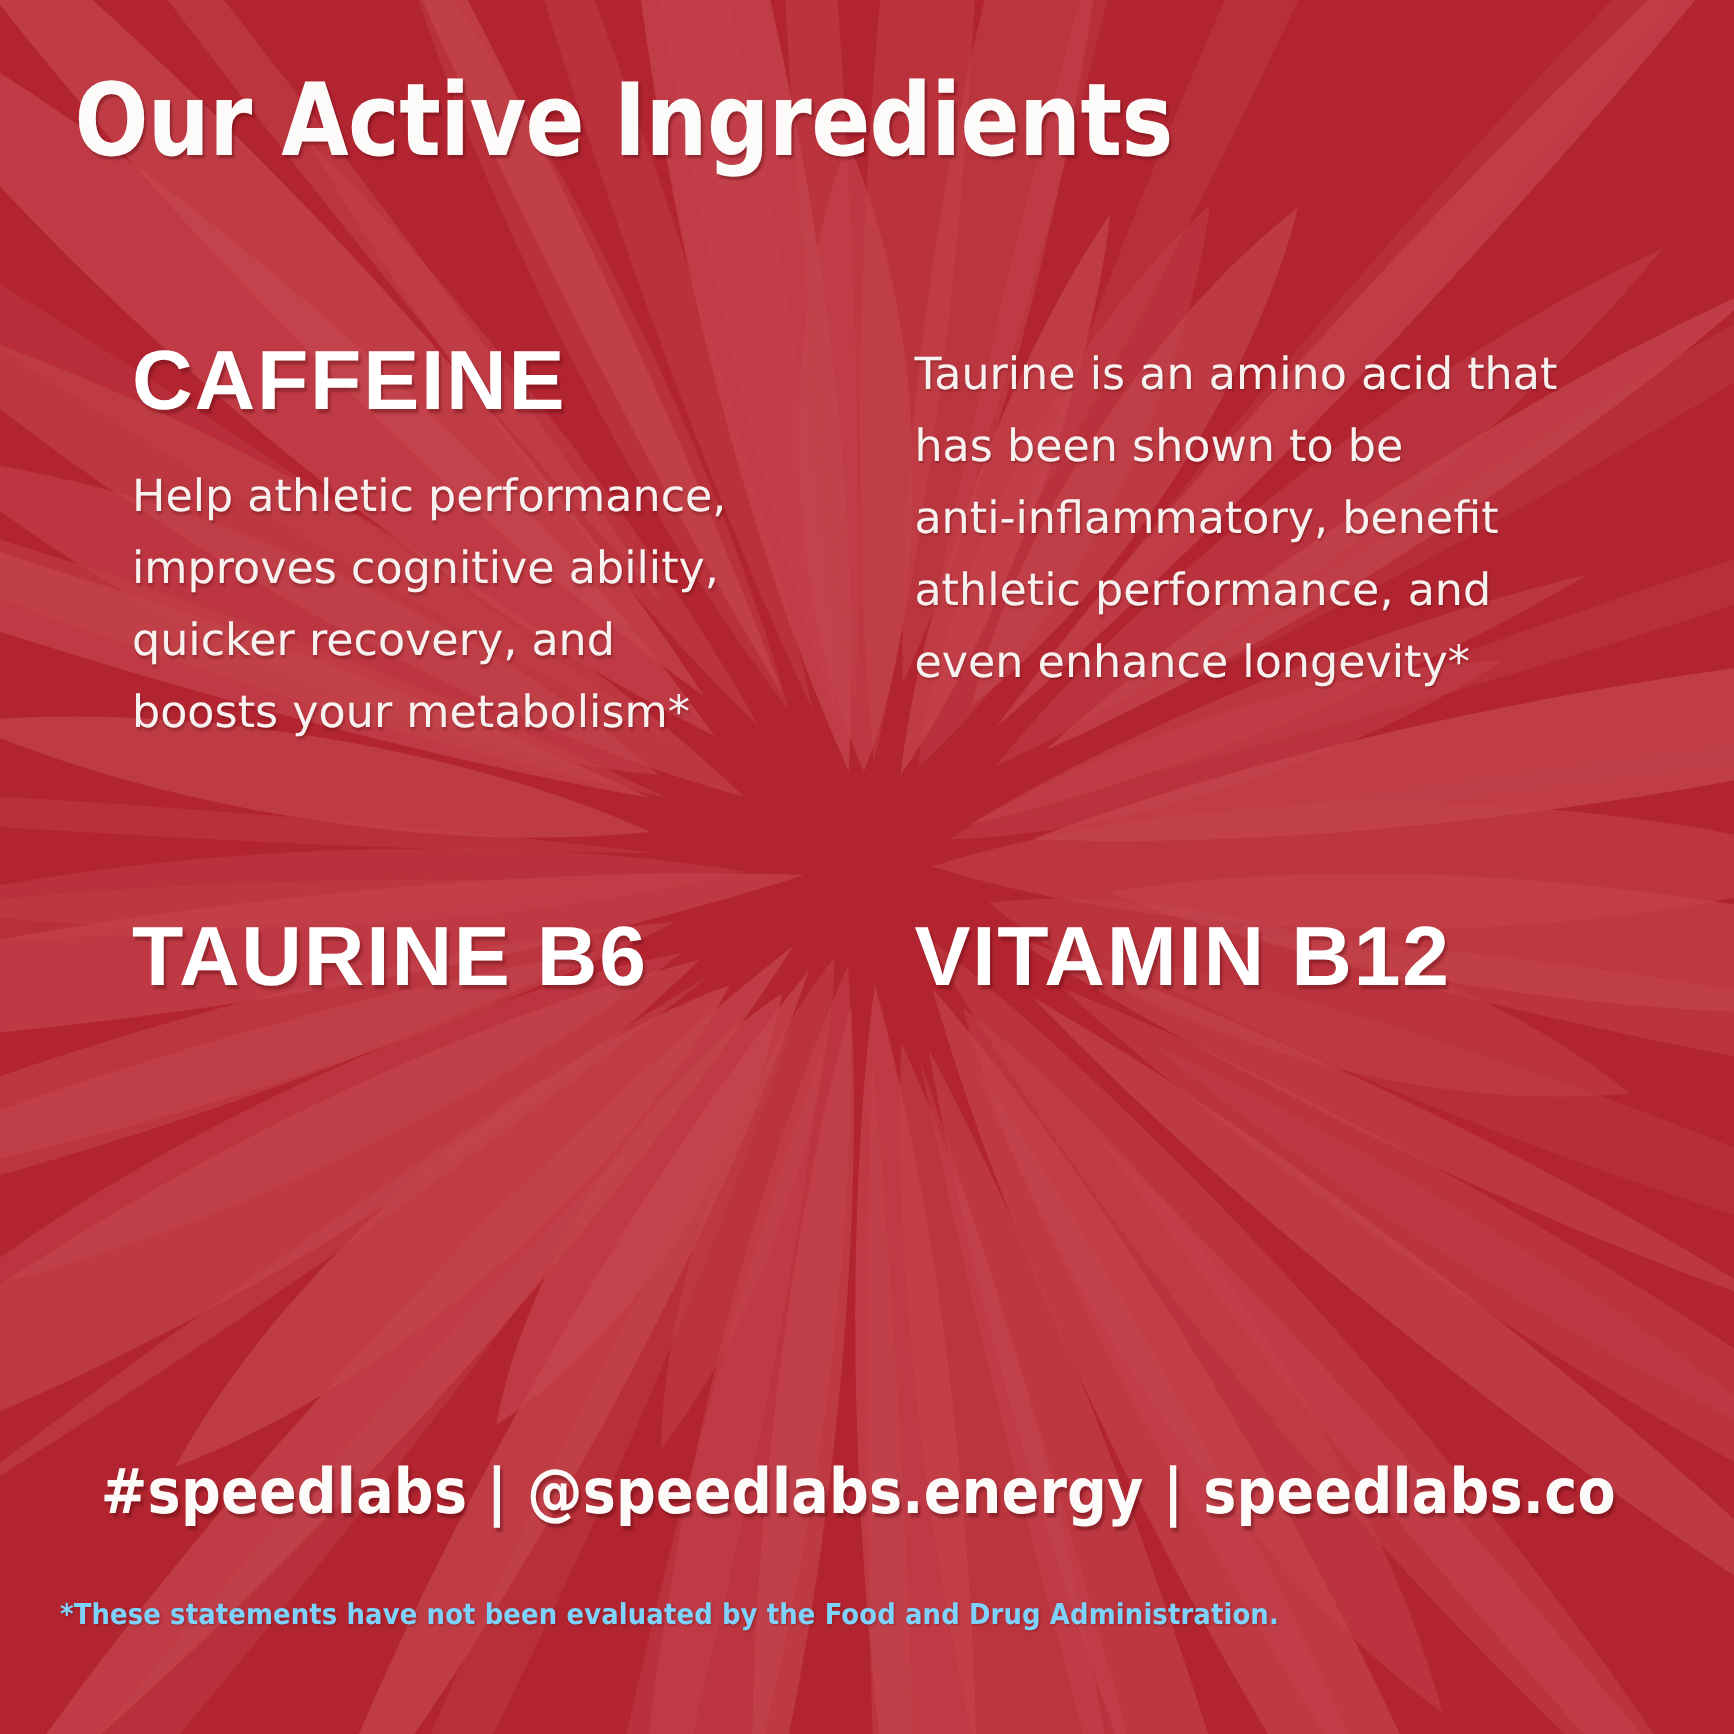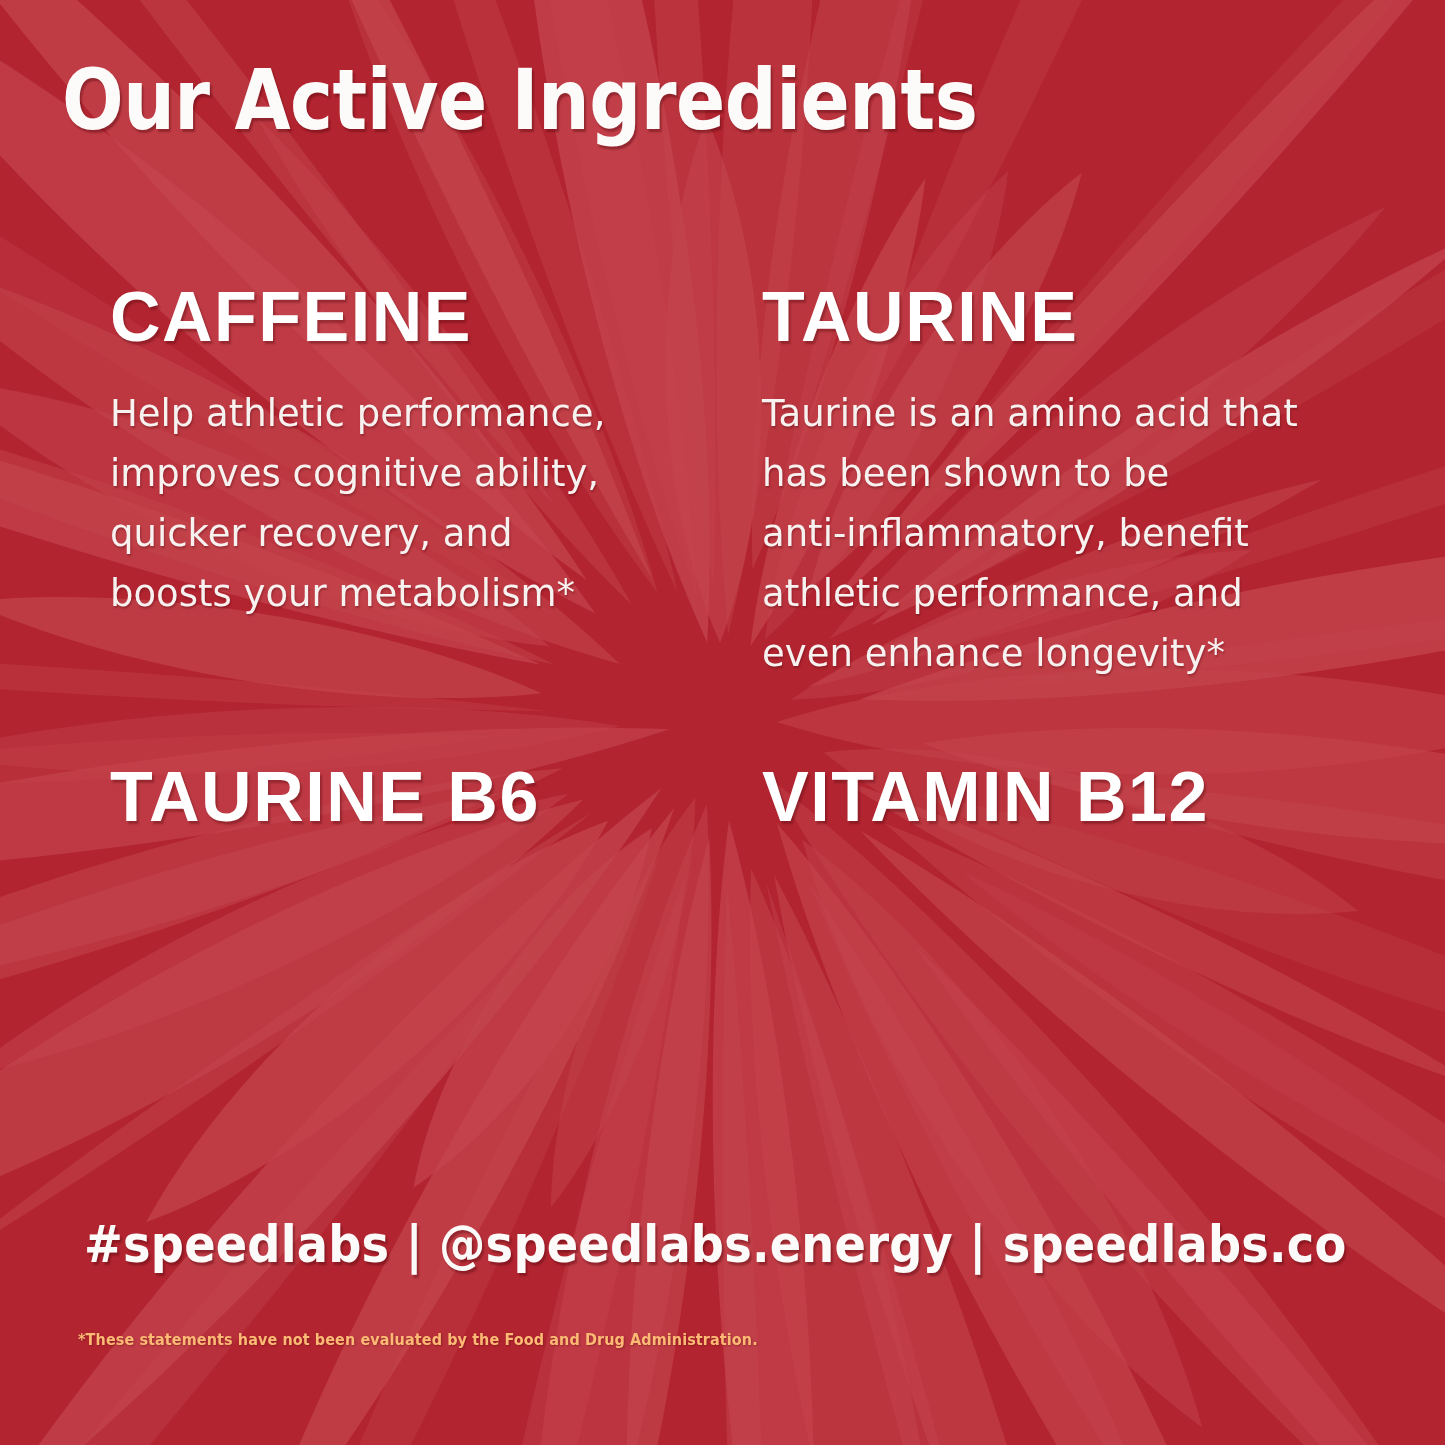--- a/index.html
+++ b/index.html
@@ -91,28 +91,28 @@
     letter-spacing: 0.2px;
     color: #fdfbfa;
     text-shadow: 2px 3px 2px rgba(90,12,18,0.45);
     white-space: nowrap;
     transform: scaleX(0.99);
     transform-origin: left top;
   }
 
   .disclaimer {
     position: absolute;
-    left: 78px;
+    left: 50px;
     top: 1327px;
     font-family: "DejaVu Sans Condensed", "Liberation Sans Narrow", "Liberation Sans", sans-serif;
     font-weight: 700;
-    font-size: 16px;
+    font-size: 24px;
     line-height: 1.58;
     letter-spacing: 0.1px;
-    color: #fdba74;
+    color: #7dd3fc;
     text-shadow: 1px 1px 2px rgba(90,12,18,0.40);
     white-space: nowrap;
   }
   .disclaimer div { white-space: nowrap; }
 </style>
 </head>
 <body>
 
 <div id="poster">
 
@@ -202,21 +202,20 @@
 
       <div class="cell cell-0">
         <div class="ing-name">CAFFEINE</div>
         <div class="ing-desc">Help athletic performance,
 improves cognitive ability,
 quicker recovery, and
 boosts your metabolism*</div>
       </div>
 
       <div class="cell cell-1">
-        <div class="ing-name">TAURINE</div>
         <div class="ing-desc">Taurine is an amino acid that
 has been shown to be
 anti-inflammatory, benefit
 athletic performance, and
 even enhance longevity*</div>
       </div>
 
       <div class="cell cell-2">
         <div class="ing-name">TAURINE B6</div>
       </div>

